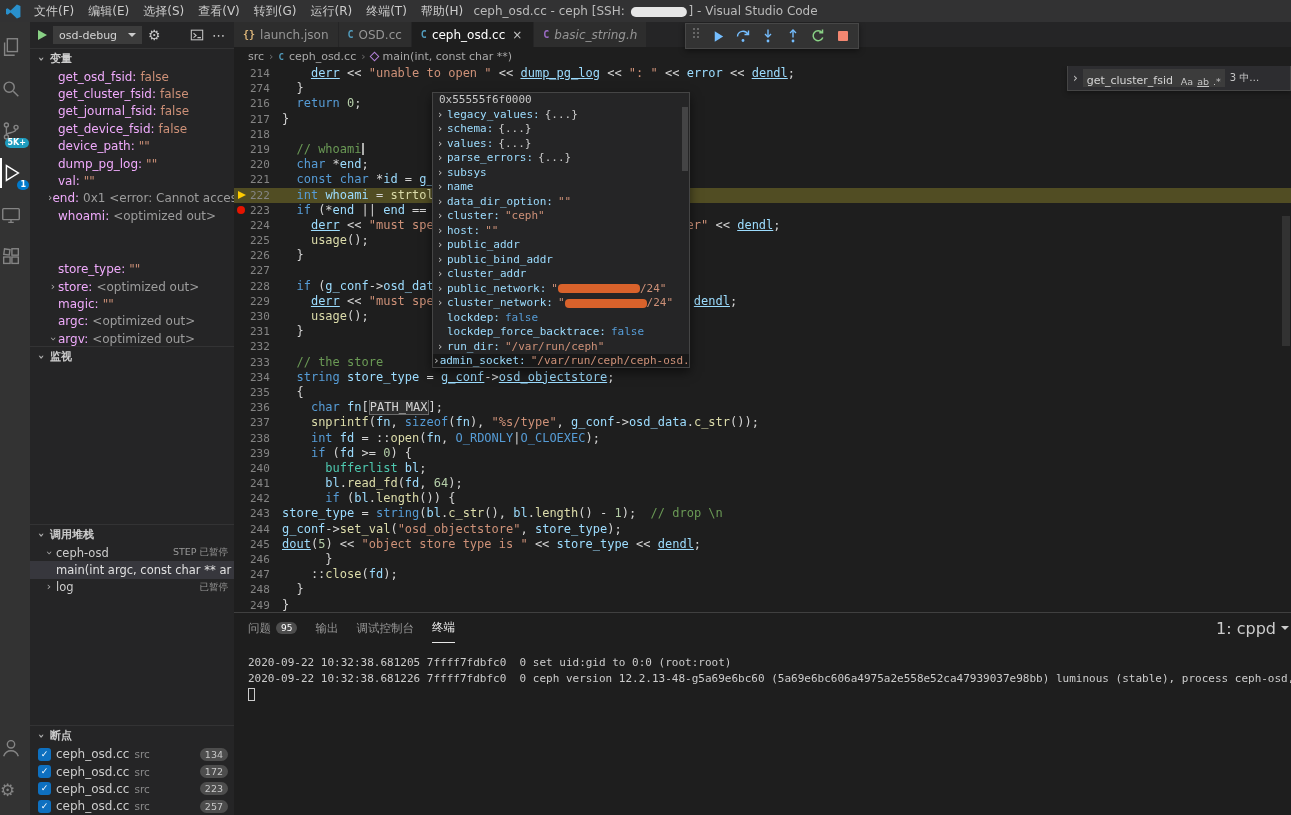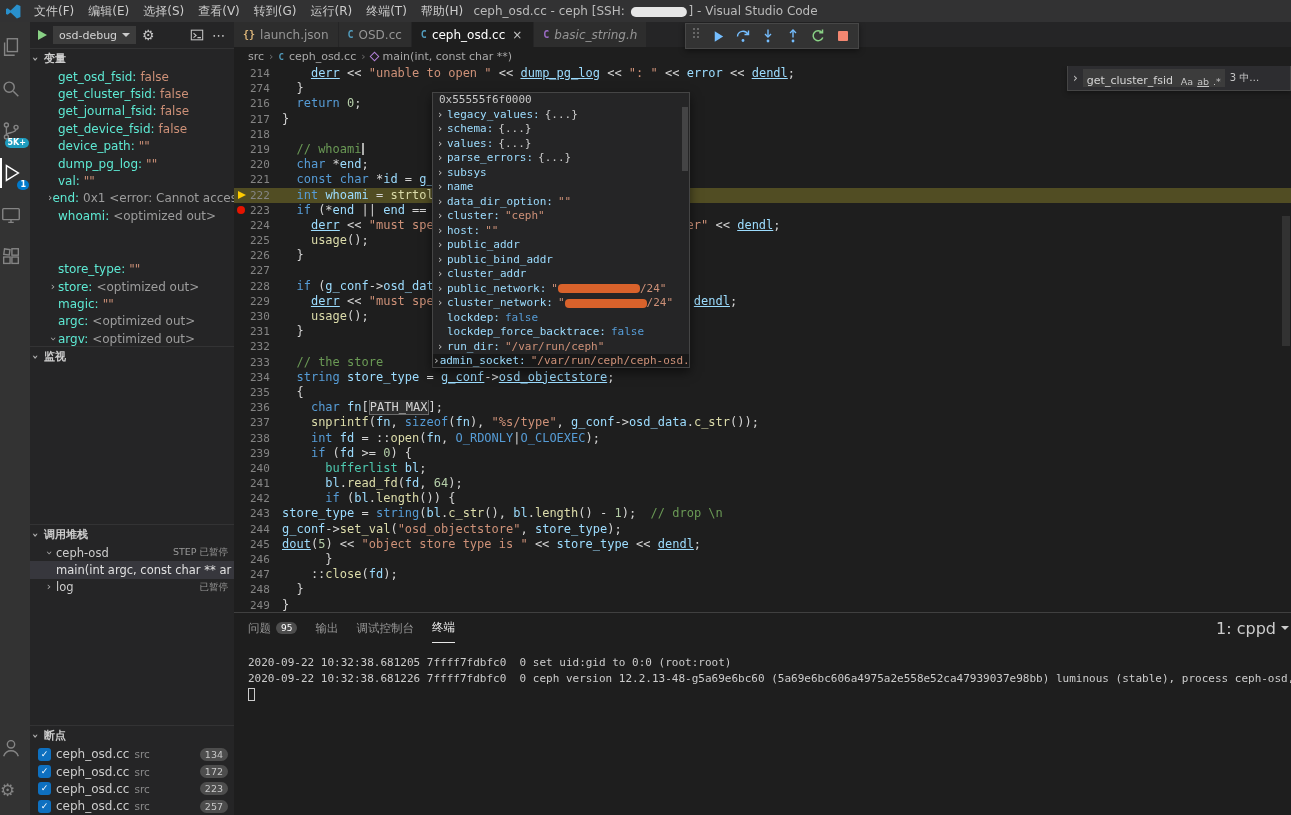--- a/index.html
+++ b/index.html
@@ -23,34 +23,34 @@
   .aicon.active::before{content:"";position:absolute;left:0;top:6px;bottom:6px;width:2px;background:#ffffff}
   .abadge{position:absolute;right:1px;bottom:4px;background:#1f9cbe;color:#ffffff;font-size:8px;line-height:10px;padding:0 3px;border-radius:6px;font-weight:bold}
   .abadge.blue{background:#007acc}
   .aicon .gearchar{font-size:17px;color:#858585}
   .abottom{margin-top:auto;margin-bottom:4px;display:flex;flex-direction:column;align-items:center}
 
   
   .sidebar{width:204px;background:#252526;display:flex;flex-direction:column;overflow:hidden;flex:none}
   .debug-header{height:26px;display:flex;align-items:center;gap:6px;padding:0 8px;flex:none}
   .start-tri{width:0;height:0;border-left:9px solid #89d185;border-top:5px solid transparent;border-bottom:5px solid transparent}
-  .config-pick{display:flex;align-items:center;gap:5px;background:#3c3c3c;height:18px;padding:0 6px;font-size:11px;color:#d4d4d4}
+  .config-pick{display:flex;align-items:center;gap:11px;background:#3c3c3c;height:18px;padding:0 6px;font-size:11px;color:#d4d4d4}
   .dd{width:0;height:0;border-left:4px solid transparent;border-right:4px solid transparent;border-top:4px solid #cccccc}
   .gear{font-size:14px;color:#c5c5c5}
   .dh-right{margin-left:auto;display:flex;align-items:center;gap:8px;color:#c5c5c5}
   .more{font-size:13px;letter-spacing:1px;color:#c5c5c5}
 
-  .sec-header{height:20px;display:flex;align-items:center;gap:4px;padding-left:0;font-size:11px;font-weight:bold;color:#cccccc;flex:none;border-top:1px solid rgba(97,97,97,.25)}
+  .sec-header{height:20px;display:flex;align-items:center;gap:4px;padding-left:6px;font-size:11px;font-weight:bold;color:#cccccc;flex:none;border-top:1px solid rgba(97,97,97,.25)}
   .chev{display:inline-block;width:10px;text-align:center;color:#b0b0b0;font-size:11px;line-height:10px}
   .chev.down{transform:rotate(90deg)}
   .rows{overflow:hidden}
   .vars-rows{height:278px;flex:none}
   .watch-empty{height:158px;flex:none}
   .vrow{height:17.4px;display:flex;align-items:center;font-size:12px;white-space:nowrap;overflow:hidden}
-  .vname{color:#5eead4;margin-right:4px}
+  .vname{color:#f0abfc;margin-right:4px}
   .vval.orange{color:#ce9178}
   .vval.gray{color:#9d9d9d}
   .csrow{height:17.4px;display:flex;align-items:center;padding-left:14px;font-size:11.5px;white-space:nowrap;overflow:hidden}
   .csname{color:#cccccc;margin-left:2px}
   .csstatus{margin-left:auto;padding-right:6px;font-size:9.5px;color:#999999;white-space:nowrap}
   .csrow.selected{background:#37373d;padding-left:26px;color:#e0e0e0}
   .spacer{flex:1}
   .bprow{height:17.4px;display:flex;align-items:center;gap:5px;padding:0 6px 0 8px;font-size:12px}
   .bpcheck{width:13px;height:13px;background:#0e70c0;border-radius:3px;color:#ffffff;font-size:9px;line-height:13px;text-align:center;flex:none}
   .bpfile{color:#cccccc}

